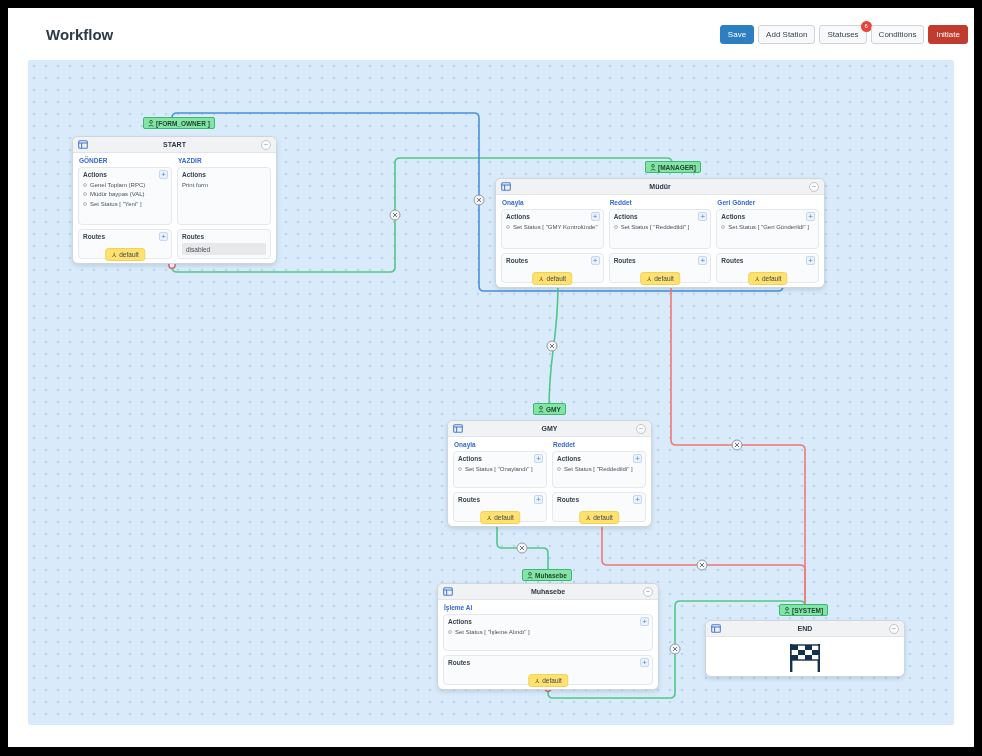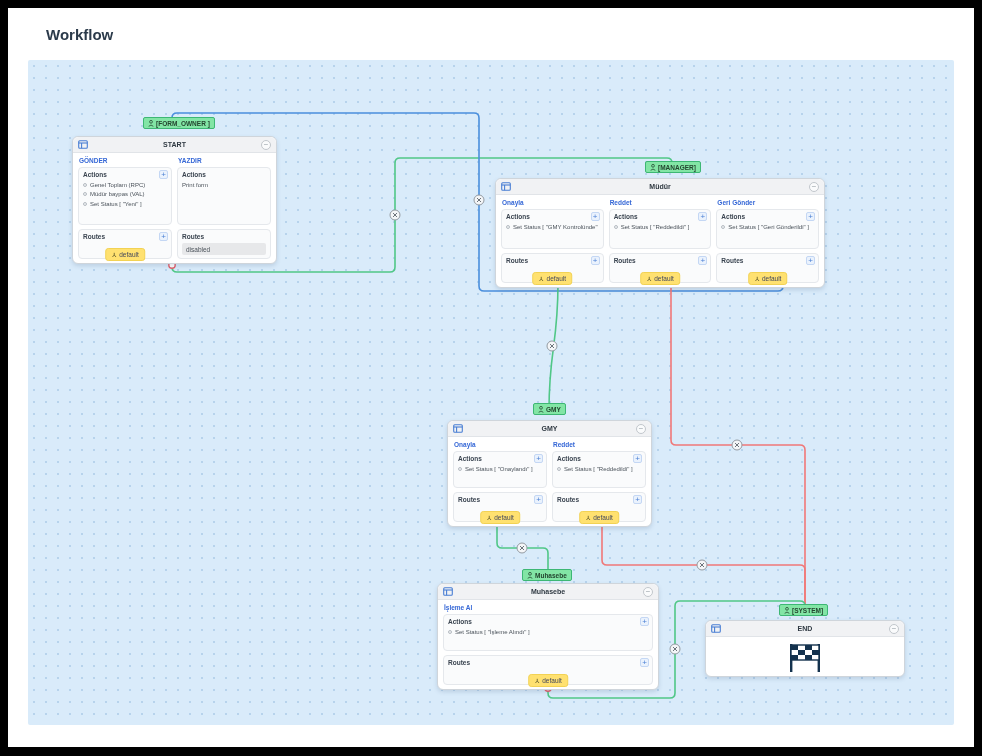--- a/index.html
+++ b/index.html
@@ -53,20 +53,27 @@
 
   .flag-wrap { flex: 1; display: flex; align-items: center; justify-content: center; }
 </style>
 </head>
 <body>
 
 <div class="page">
 
   <div class="app-header">
     <div class="page-title">Workflow</div>
+    <div class="toolbar">
+      <button class="btn btn-primary">Save</button>
+      <button class="btn btn-light">Add Station</button>
+      <button class="btn btn-light"><span>Statuses</span><span class="count-badge">6</span></button>
+      <button class="btn btn-light">Conditions</button>
+      <button class="btn btn-danger">Initiate</button>
+    </div>
   </div>
 
   <div class="canvas">
 
     <svg class="edges" width="926" height="665" viewBox="0 0 926 665">
 
       <path class="edge edge-green" d="M 144 205 L 144 207 Q 144 212 149 212 L 362 212 Q 367 212 367 207 L 367 103 Q 367 98 372 98 L 639 98 Q 644 98 644 103 L 644 109"></path>
 
       <path class="edge edge-blue" d="M 755 223 L 755 226 Q 755 231 750 231 L 456 231 Q 451 231 451 226 L 451 58 Q 451 53 446 53 L 149 53 Q 144 53 144 58 L 144 66"></path>
 

